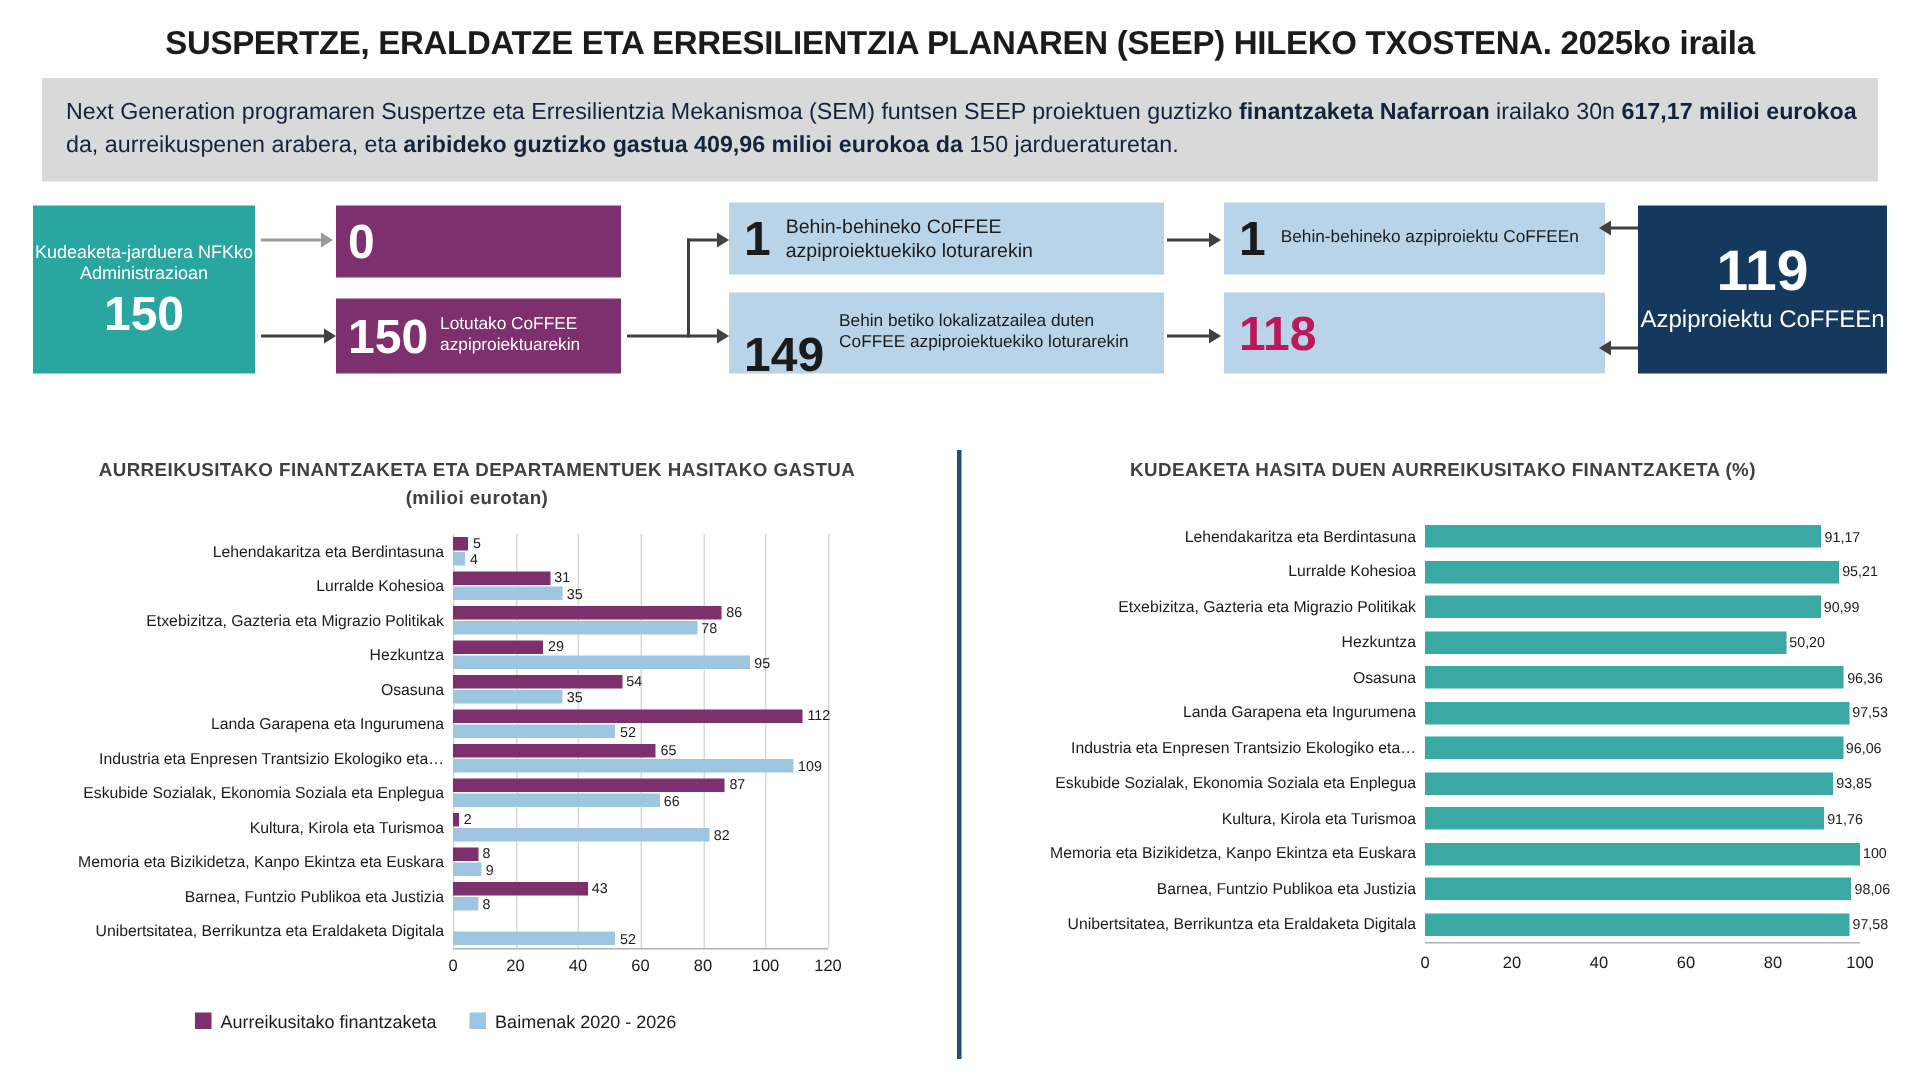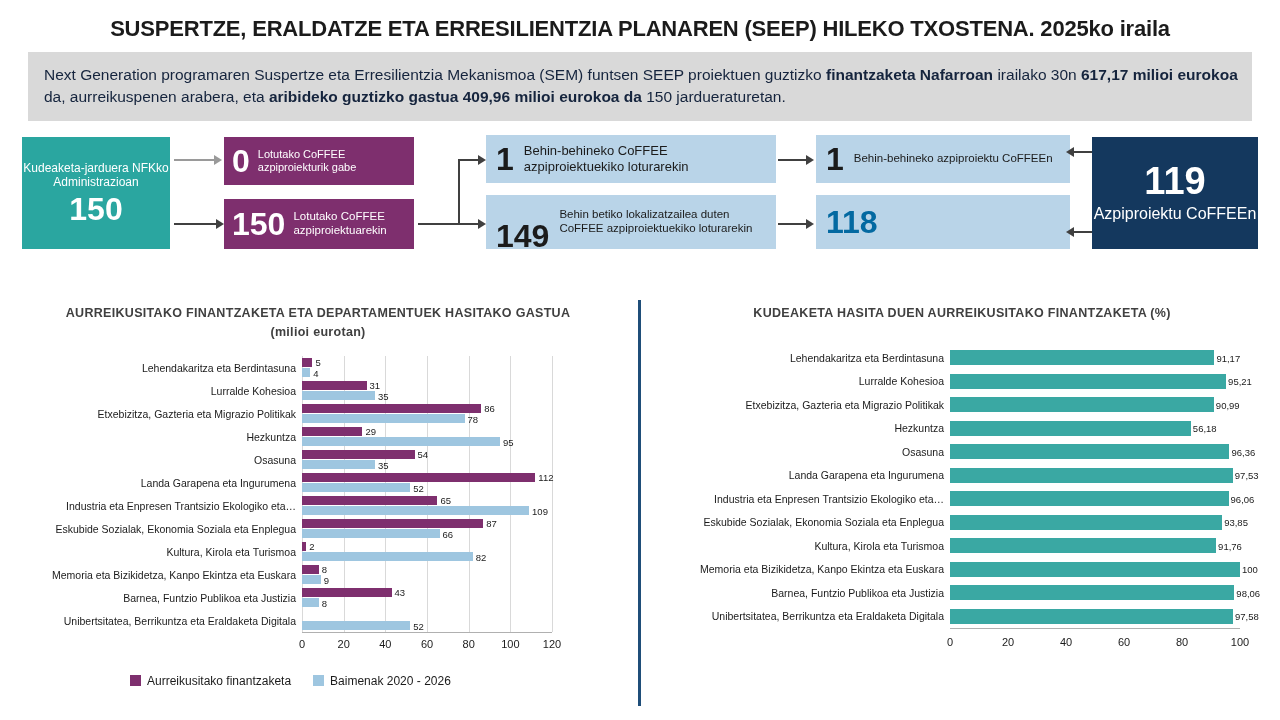--- a/index.html
+++ b/index.html
@@ -60,21 +60,21 @@
   #box-def .big { font-size:32px;margin-top:29px; }
 
   #box-sub-prov {
     left:794px; top:4px; width:254px; height:48px;
     background:#b9d4e8; color:#1b1b1b; padding:0 10px; gap:10px;
   }
   #box-sub-prov .big { font-size:32px; }
 
   #box-sub-def {
     left:794px; top:64px; width:254px; height:54px;
-    background:#b9d4e8; color:#0369a1; padding:0 10px; gap:8px;
+    background:#b9d4e8; color:#be185d; padding:0 10px; gap:8px;
   }
   #box-sub-def .big { font-size:32px; }
 
   #box-total {
     left:1070px; top:6px; width:166px; height:112px;
     background:#14385e; flex-direction:column; justify-content:center; text-align:center;
   }
   #box-total .big { font-size:38px; }
   #box-total .lbl { font-size:16px; margin-top:4px; }
 
@@ -137,21 +137,20 @@
   </div>
 
   <div class="arrow h gray" style="left:152px; top:28px; width:40px;"></div>
   <div class="arrowhead ah-right gray" style="left:192px; top:24px;"></div>
 
   <div class="arrow h" style="left:152px; top:92px; width:42px;"></div>
   <div class="arrowhead ah-right" style="left:194px; top:88px;"></div>
 
   <div class="fbox" id="box-nocoffee">
     <div class="big">0</div>
-    <div class="lbl">Lotutako CoFFEE azpiproiekturik gabe</div>
   </div>
 
   <div class="fbox" id="box-coffee">
     <div class="big">150</div>
     <div class="lbl">Lotutako CoFFEE azpiproiektuarekin</div>
   </div>
 
   <div class="arrow h" style="left:396px; top:92px; width:40px;"></div>
   <div class="arrow v" style="left:436px; top:28px; height:66px;"></div>
   <div class="arrow h" style="left:436px; top:28px; width:22px;"></div>
@@ -288,21 +287,21 @@
         <div class="bar t" style="left: 306px; top: 8.25px; width: 264.393px; height: 15px;"></div>
         <div class="val" style="left: 572.393px; top: 11.75px;">91,17</div>
         <div class="cat-label" style="right: 336px; top: 34.25px; width: 300px;">Lurralde Kohesioa</div>
         <div class="bar t" style="left: 306px; top: 31.75px; width: 276.109px; height: 15px;"></div>
         <div class="val" style="left: 584.109px; top: 35.25px;">95,21</div>
         <div class="cat-label" style="right: 336px; top: 57.75px; width: 300px;">Etxebizitza, Gazteria eta Migrazio Politikak</div>
         <div class="bar t" style="left: 306px; top: 55.25px; width: 263.871px; height: 15px;"></div>
         <div class="val" style="left: 571.871px; top: 58.75px;">90,99</div>
         <div class="cat-label" style="right: 336px; top: 81.25px; width: 300px;">Hezkuntza</div>
         <div class="bar t" style="left: 306px; top: 78.75px; width: 240.874px; height: 15px;"></div>
-        <div class="val" style="left: 548.874px; top: 82.25px;">56,18</div>
+        <div class="val" style="left: 548.874px; top: 82.25px;">50,20</div>
         <div class="cat-label" style="right: 336px; top: 104.75px; width: 300px;">Osasuna</div>
         <div class="bar t" style="left: 306px; top: 102.25px; width: 279.444px; height: 15px;"></div>
         <div class="val" style="left: 587.444px; top: 105.75px;">96,36</div>
         <div class="cat-label" style="right: 336px; top: 128.25px; width: 300px;">Landa Garapena eta Ingurumena</div>
         <div class="bar t" style="left: 306px; top: 125.75px; width: 282.837px; height: 15px;"></div>
         <div class="val" style="left: 590.837px; top: 129.25px;">97,53</div>
         <div class="cat-label" style="right: 336px; top: 151.75px; width: 300px;">Industria eta Enpresen Trantsizio Ekologiko eta…</div>
         <div class="bar t" style="left: 306px; top: 149.25px; width: 278.574px; height: 15px;"></div>
         <div class="val" style="left: 586.574px; top: 152.75px;">96,06</div>
         <div class="cat-label" style="right: 336px; top: 175.25px; width: 300px;">Eskubide Sozialak, Ekonomia Soziala eta Enplegua</div>

